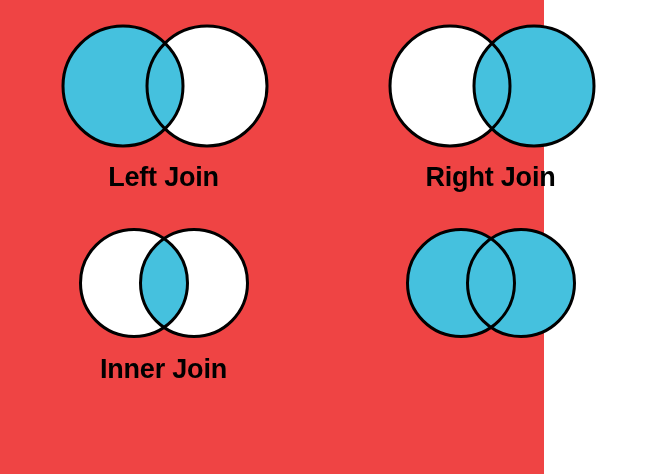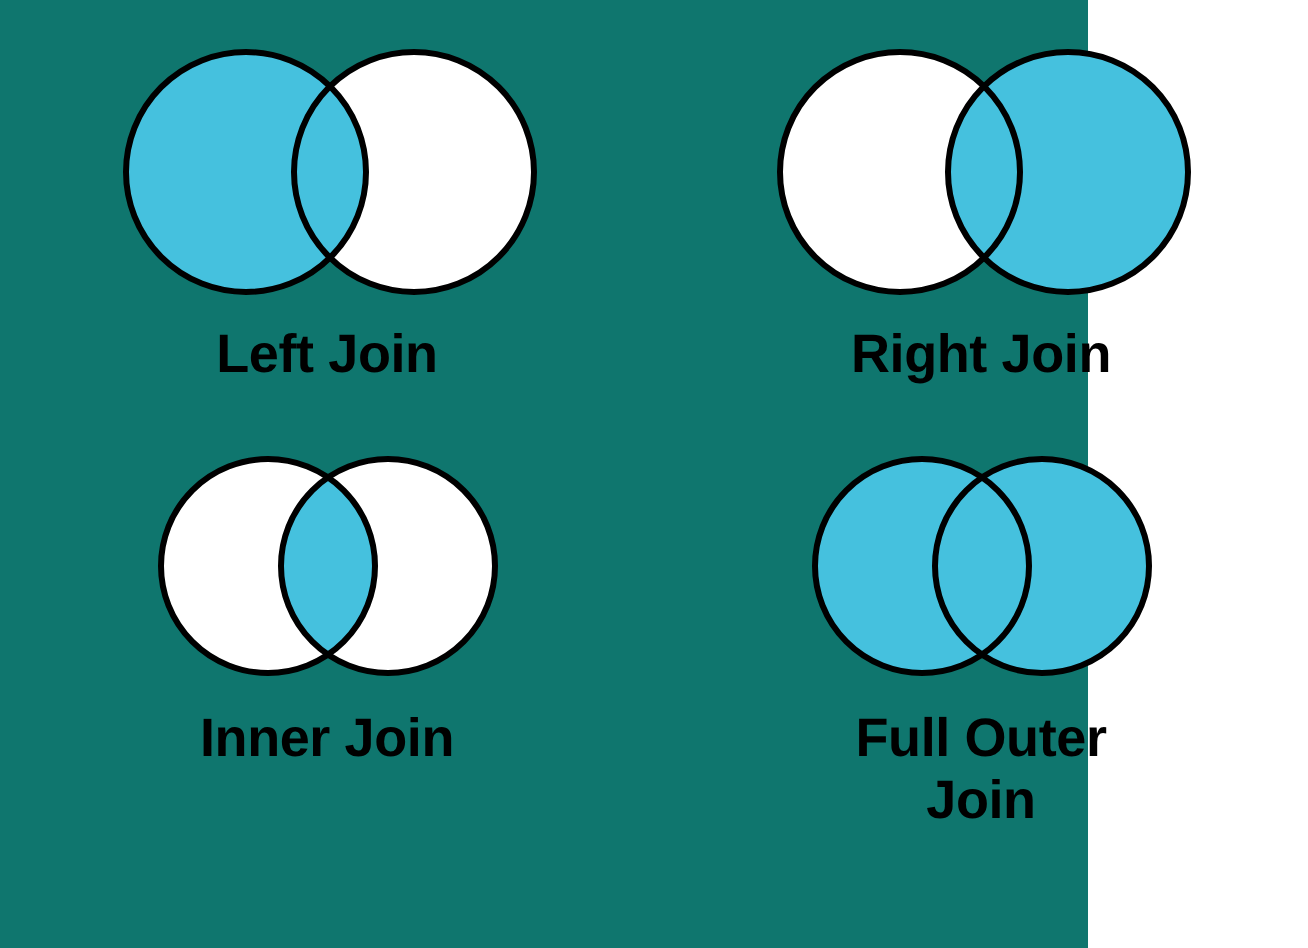--- a/index.html
+++ b/index.html
@@ -11,21 +11,21 @@
     width: 654px;
     height: 474px;
     background: #ffffff;
     font-family: "Liberation Sans", sans-serif;
     overflow: hidden;
   }
   .board {
     position: relative;
     width: 544px;
     height: 474px;
-    background: #0f766e;
+    background: #ef4444;
   }
   .cell {
     position: absolute;
     display: flex;
     flex-direction: column;
     align-items: center;
   }
   .cell-tl { left: 0px;   top: 22px;  width: 327px; }
   .cell-tr { left: 327px; top: 22px;  width: 327px; }
   .cell-bl { left: 0px;   top: 226px; width: 327px; }
@@ -127,17 +127,15 @@
 
   <div class="cell cell-br">
     <span class="venn-wrap">
       <svg class="venn" width="196" height="114" viewBox="0 0 196 114" xmlns="http://www.w3.org/2000/svg">
         <circle cx="68" cy="57" r="53.5" fill="#45c1de"></circle>
         <circle cx="128" cy="57" r="53.5" fill="#45c1de"></circle>
         <circle cx="68" cy="57" r="53.5" fill="none" stroke="#000000" stroke-width="3"></circle>
         <circle cx="128" cy="57" r="53.5" fill="none" stroke="#000000" stroke-width="3"></circle>
       </svg>
     </span>
-    <div class="label label-bottom">Full Outer
-Join</div>
   </div>
 
 </div>
 
 </body></html>

